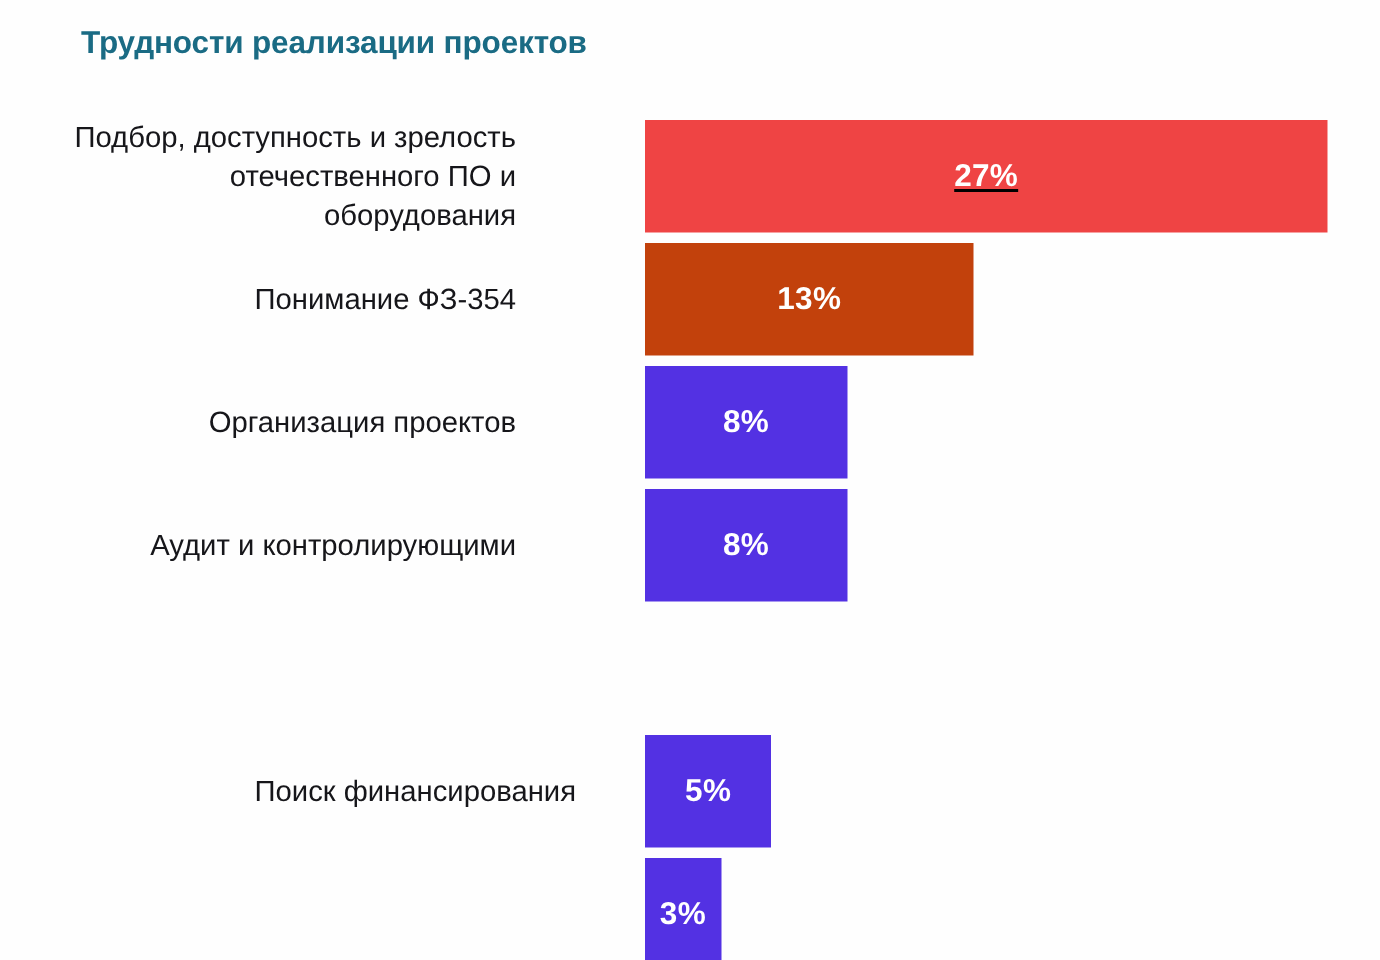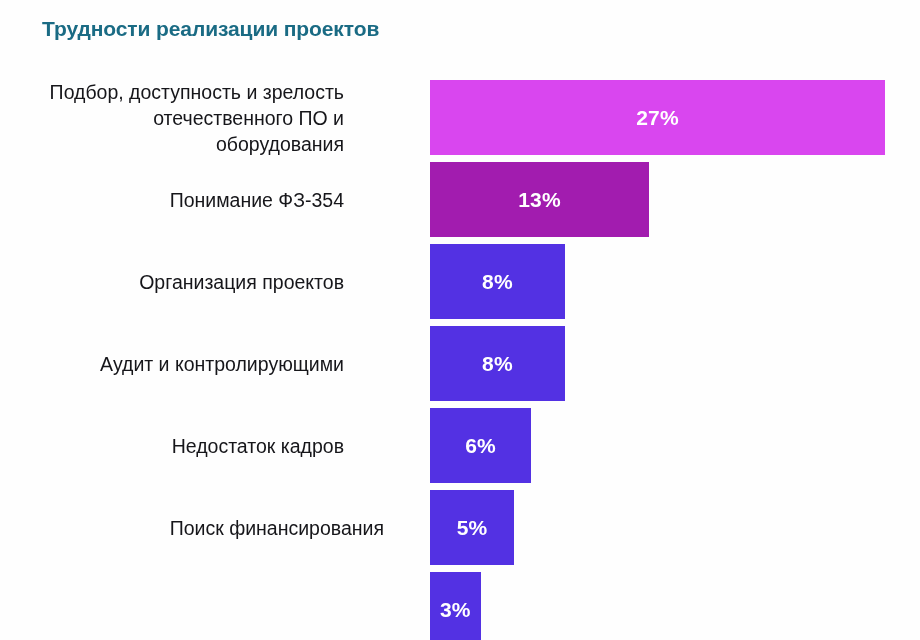--- a/index.html
+++ b/index.html
@@ -14,21 +14,21 @@
     overflow: hidden;
   }
   .page {
     position: relative;
     width: 920px;
     height: 640px;
     background: #fefefe;
   }
   .chart-title {
     position: absolute;
-    left: 42px;
+    left: 54px;
     top: 17px;
     font-size: 21px;
     font-weight: bold;
     color: #1a6b84;
     letter-spacing: -0.1px;
     white-space: nowrap;
   }
   .chart-area {
     position: absolute;
     left: 0;
@@ -79,54 +79,46 @@
 
 <div class="page">
 
   <div class="chart-title">Трудности реализации проектов</div>
 
   <div class="chart-area">
 
   <div class="bar-row" style="top: 2px; height: 75px;">
         <div class="bar-label">Подбор, доступность и зрелость<br>отечественного ПО и<br>оборудования</div>
         <div class="bar-track" style="width: 454.95px;">
-          <div class="bar-fill" style="background: #d946ef;">
+          <div class="bar-fill" style="background: #ef4444; text-decoration: underline;">
             <span class="bar-value">27%</span>
           </div>
         </div>
       </div>
       <div class="bar-row" style="top: 84px; height: 75px;">
         <div class="bar-label">Понимание ФЗ-354</div>
         <div class="bar-track" style="width: 219.05px;">
-          <div class="bar-fill" style="background: #a21caf;">
+          <div class="bar-fill" style="background: #c2410c;">
             <span class="bar-value">13%</span>
           </div>
         </div>
       </div>
       <div class="bar-row" style="top: 166px; height: 75px;">
         <div class="bar-label">Организация проектов</div>
         <div class="bar-track" style="width: 134.8px;">
           <div class="bar-fill" style="background: rgb(83, 49, 227);">
             <span class="bar-value">8%</span>
           </div>
         </div>
       </div>
       <div class="bar-row" style="top: 248px; height: 75px;">
         <div class="bar-label">Аудит и контролирующими</div>
         <div class="bar-track" style="width: 134.8px;">
           <div class="bar-fill" style="background: rgb(83, 49, 227);">
             <span class="bar-value">8%</span>
-          </div>
-        </div>
-      </div>
-      <div class="bar-row" style="top: 330px; height: 75px;">
-        <div class="bar-label">Недостаток кадров</div>
-        <div class="bar-track" style="width: 101.1px;">
-          <div class="bar-fill" style="background: rgb(83, 49, 227);">
-            <span class="bar-value">6%</span>
           </div>
         </div>
       </div>
       <div class="bar-row" style="top: 412px; height: 75px; padding-left: 40px;">
         <div class="bar-label">Поиск финансирования</div>
         <div class="bar-track" style="width: 84.25px;">
           <div class="bar-fill" style="background: rgb(83, 49, 227);">
             <span class="bar-value">5%</span>
           </div>
         </div>

